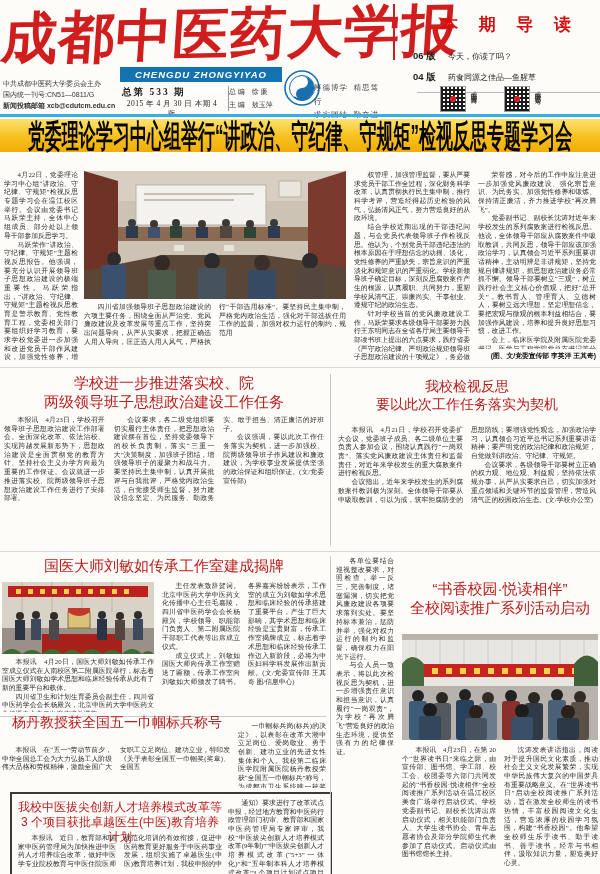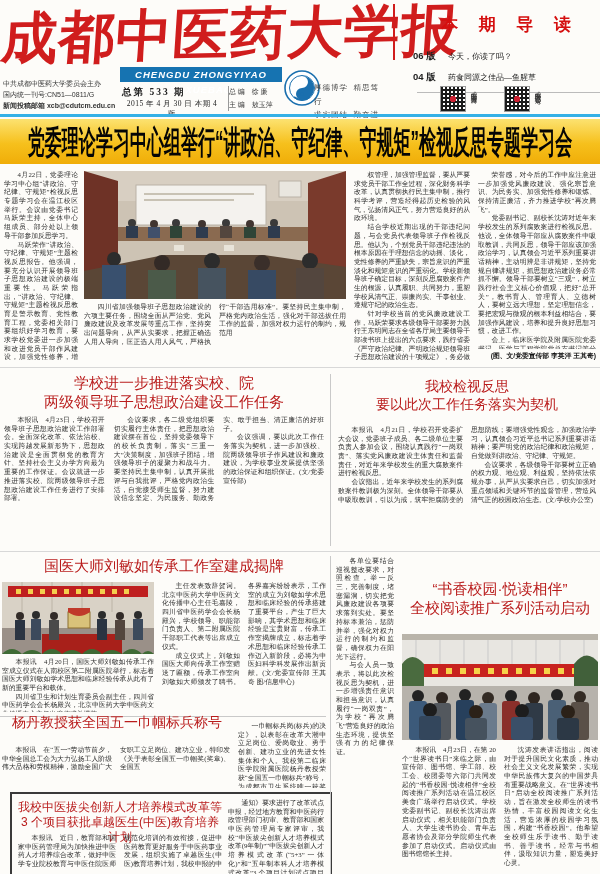--- a/index.html
+++ b/index.html
@@ -120,21 +120,21 @@
       <div class="qr-label">成中医官方微博</div>
     </div>
     <div style="display:flex;">
       <div class="qr"></div>
       <div class="qr-label">成中医微信公众号</div>
     </div>
   </div>
 
   <div class="abs cyan-rule" style="left:0;top:114px;width:600px;"></div>
 
-  <div class="abs banner" style="left:0;top:119px;width:600px;height:45px;">
+  <div class="abs banner" style="left:0;top:119px;width:600px;height:33px;">
     <div class="banner-text">党委理论学习中心组举行“讲政治、守纪律、守规矩”检视反思专题学习会</div>
   </div>
 
   <div class="abs body-text" style="left:4px;top:171px;width:74px;height:191px;">
       <p>4月22日，党委理论学习中心组“讲政治、守纪律、守规矩”检视反思专题学习会在温江校区举行。会议由党委书记马跃荣主持，全体中心组成员、部分处以上领导干部参加反思学习。</p>
       <p>马跃荣作“讲政治、守纪律、守规矩”主题检视反思报告。他强调，要充分认识开展领导班子思想政治建设的极端重要性。马跃荣指出，“讲政治、守纪律、守规矩”主题检视反思教育是警示教育、党性教育工程，党委相关部门要组织好学习教育，要求学校党委进一步加强和改进党员干部作风建设，加强党性修养，增强围绕中心、服务大局和廉洁自律的意识，推进各项工作，奋力实现学校“再次腾飞”的政治保证，领导干部要认真学习领会，做好检视反思。</p>
     </div>
 
   <div class="abs" style="left:84px;top:171px;">
     <svg width="262" height="128" viewBox="0 0 262 128">

